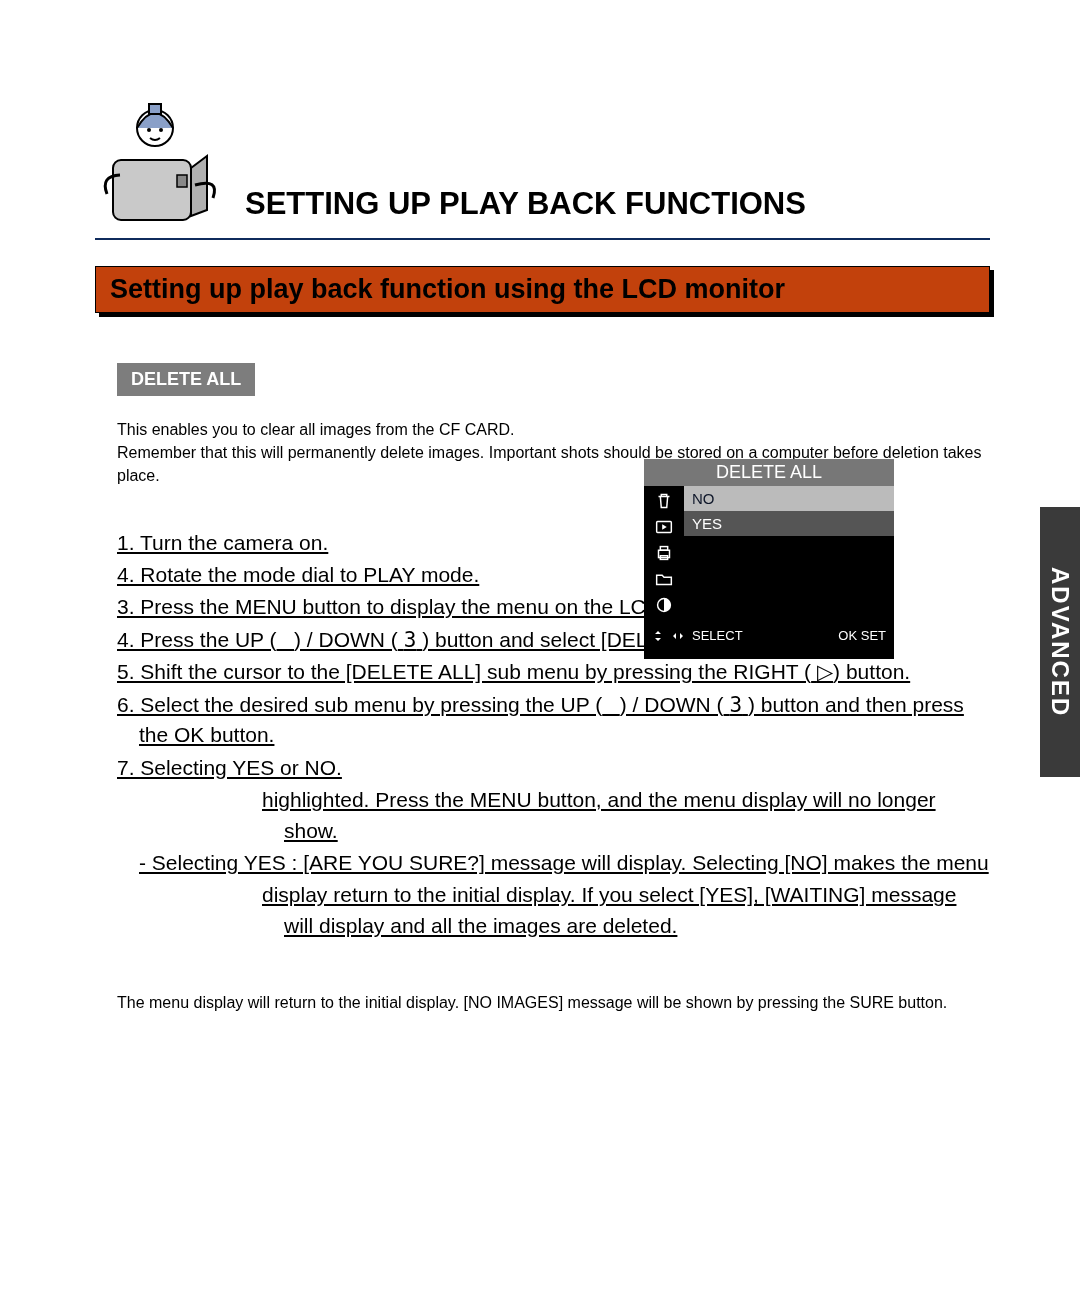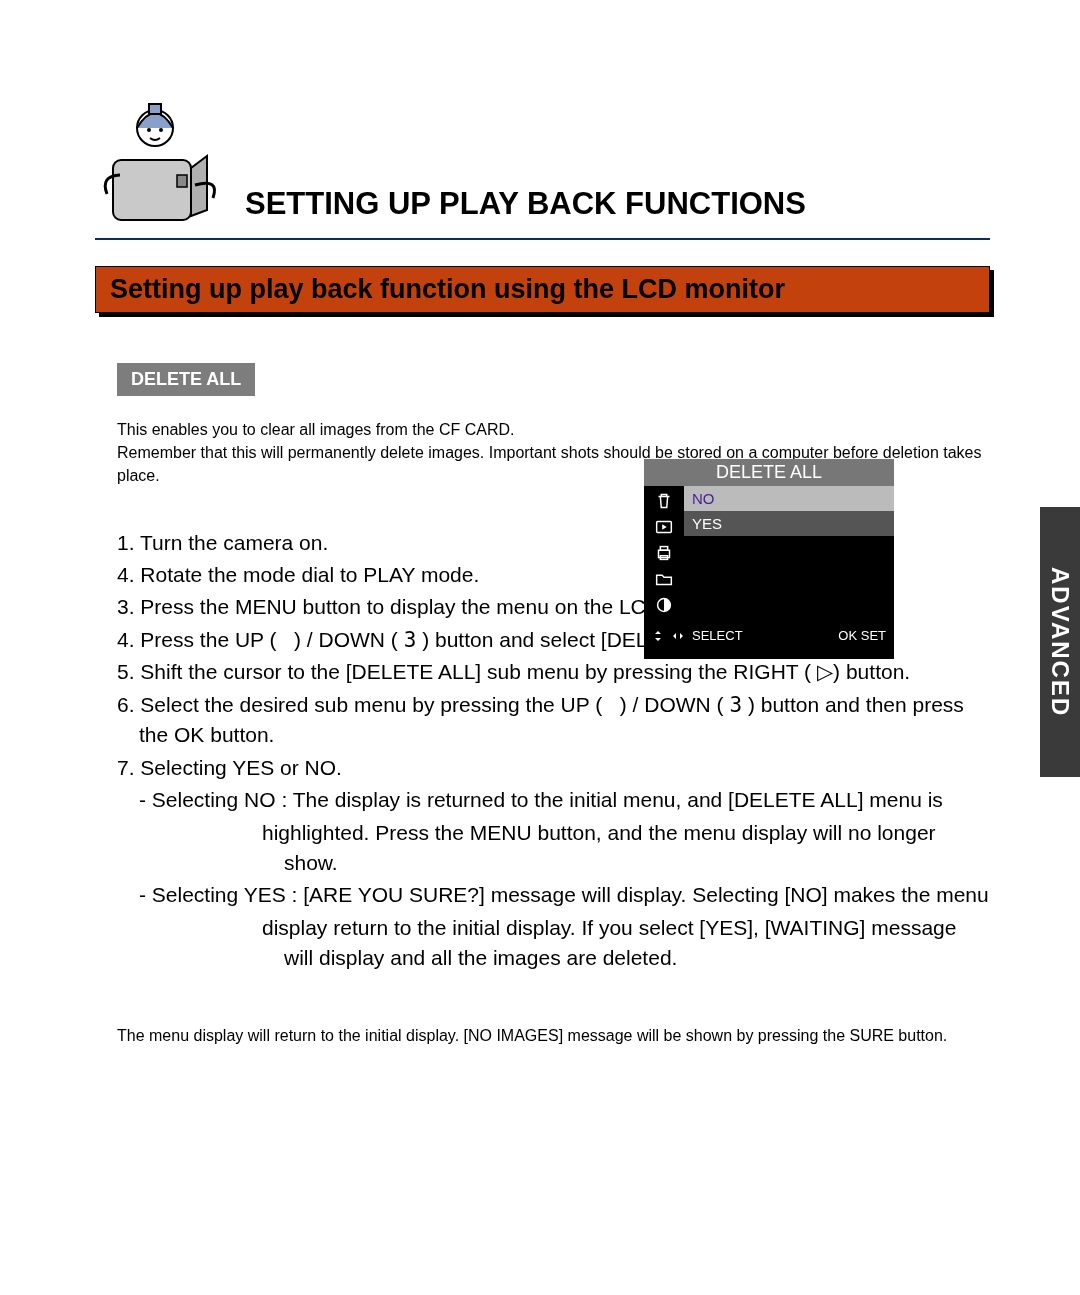--- a/index.html
+++ b/index.html
@@ -12,35 +12,35 @@
   .title-text-wrap{flex:1;display:flex;align-items:flex-start;}
   h1{font-size:31px;font-weight:700;margin:0 0 16px 0;}
   
   .section-title{background:#c2410c;border:1px solid #000;border-right-width:1px;box-shadow:4px 4px 0 #000;font-size:27px;font-weight:700;padding:7px 14px;margin:0 0 50px 0;}
   
   .label-small{display:inline-block;background:#7d7d7d;color:#fff;font-weight:700;font-size:18px;padding:6px 14px;margin:0 0 22px 22px;}
   
   .p{font-size:16px;line-height:1.45;margin:0 0 0 22px;}
   .intro{margin-bottom:40px;}
   ol.steps{list-style:none;padding:0;margin:0 0 0 22px;}
-  ol.steps>li{font-size:21px;line-height:1.45;text-indent:-22px;padding-left:22px;margin-bottom:2px;}
+  ol.steps>li{font-size:21px;line-height:1.45;text-indent:-22px;padding-left:22px;margin-bottom:2px;text-decoration:underline;}
   .sub{margin-left:22px;text-indent:-18px;padding-left:18px;}
   .sub-cont{margin-left:145px;text-indent:0;padding-left:0;}
   .after{margin-top:50px;}
   
   .side-tab{position:absolute;right:0;top:507px;width:40px;height:270px;background:#3a3a3a;color:#fff;writing-mode:vertical-rl;text-align:center;font-size:24px;font-weight:700;letter-spacing:2px;line-height:40px;}
   
   .lcd{position:absolute;left:644px;top:459px;width:250px;height:200px;background:#000;color:#fff;font-size:16px;}
   .lcd-title{background:#777;color:#fff;text-align:center;font-size:18px;padding:3px 0;}
   .lcd-body{display:flex;height:140px;}
   .lcd-icons{width:40px;display:flex;flex-direction:column;align-items:center;gap:4px;padding-top:4px;}
   .lcd-icons svg{width:22px;height:22px;fill:none;stroke:#fff;stroke-width:1.6;}
   .lcd-menu{flex:1;}
   .lcd-row{padding:4px 8px;font-size:15px;}
-  .lcd-row.sel{background:#bbb;color:#4c1d95;}
+  .lcd-row.sel{background:#bbb;color:#0f172a;}
   .lcd-foot{display:flex;align-items:center;gap:8px;font-size:13px;padding:2px 8px 4px;}
   .lcd-foot svg{width:12px;height:12px;fill:#fff;}
   .gap{flex:1;}
   
   .inline-glyph{font-family:monospace;}
   
   .mascot svg{width:130px;height:150px;}
 </style>
 </head>
 <body>
@@ -91,21 +91,20 @@
     <li>
       <span>4. Press the UP (</span>&nbsp;&nbsp;&nbsp;<span>) / DOWN (</span> <span class="inline-glyph">3</span> <span>) button and select [DELETE ALL].</span>
     </li>
     <li>
       <span>5. Shift the cursor to the [DELETE ALL] sub menu by pressing the RIGHT (</span> <span>▷</span><span>) button.</span>
     </li>
     <li>
       <span>6. Select the desired sub menu by pressing the UP (</span>&nbsp;&nbsp;&nbsp;<span>) / DOWN (</span> <span class="inline-glyph">3</span> <span>) button and then press the OK button.</span>
     </li>
     <li>7. Selecting YES or NO.</li>
-    <li class="sub">- Selecting NO : The display is returned to the initial menu, and [DELETE ALL] menu is</li>
     <li class="sub-cont">highlighted. Press the MENU button, and the menu display will no longer show.</li>
     <li class="sub">- Selecting YES : [ARE YOU SURE?] message will display. Selecting [NO] makes the menu</li>
     <li class="sub-cont">display return to the initial display. If you select [YES], [WAITING] message will display and all the images are deleted.</li>
   </ol>
 
   <div class="p after">The menu display will return to the initial display. [NO IMAGES] message will be shown by pressing the SURE button.</div>
 
 </div>
 
 <div class="side-tab">ADVANCED</div>

